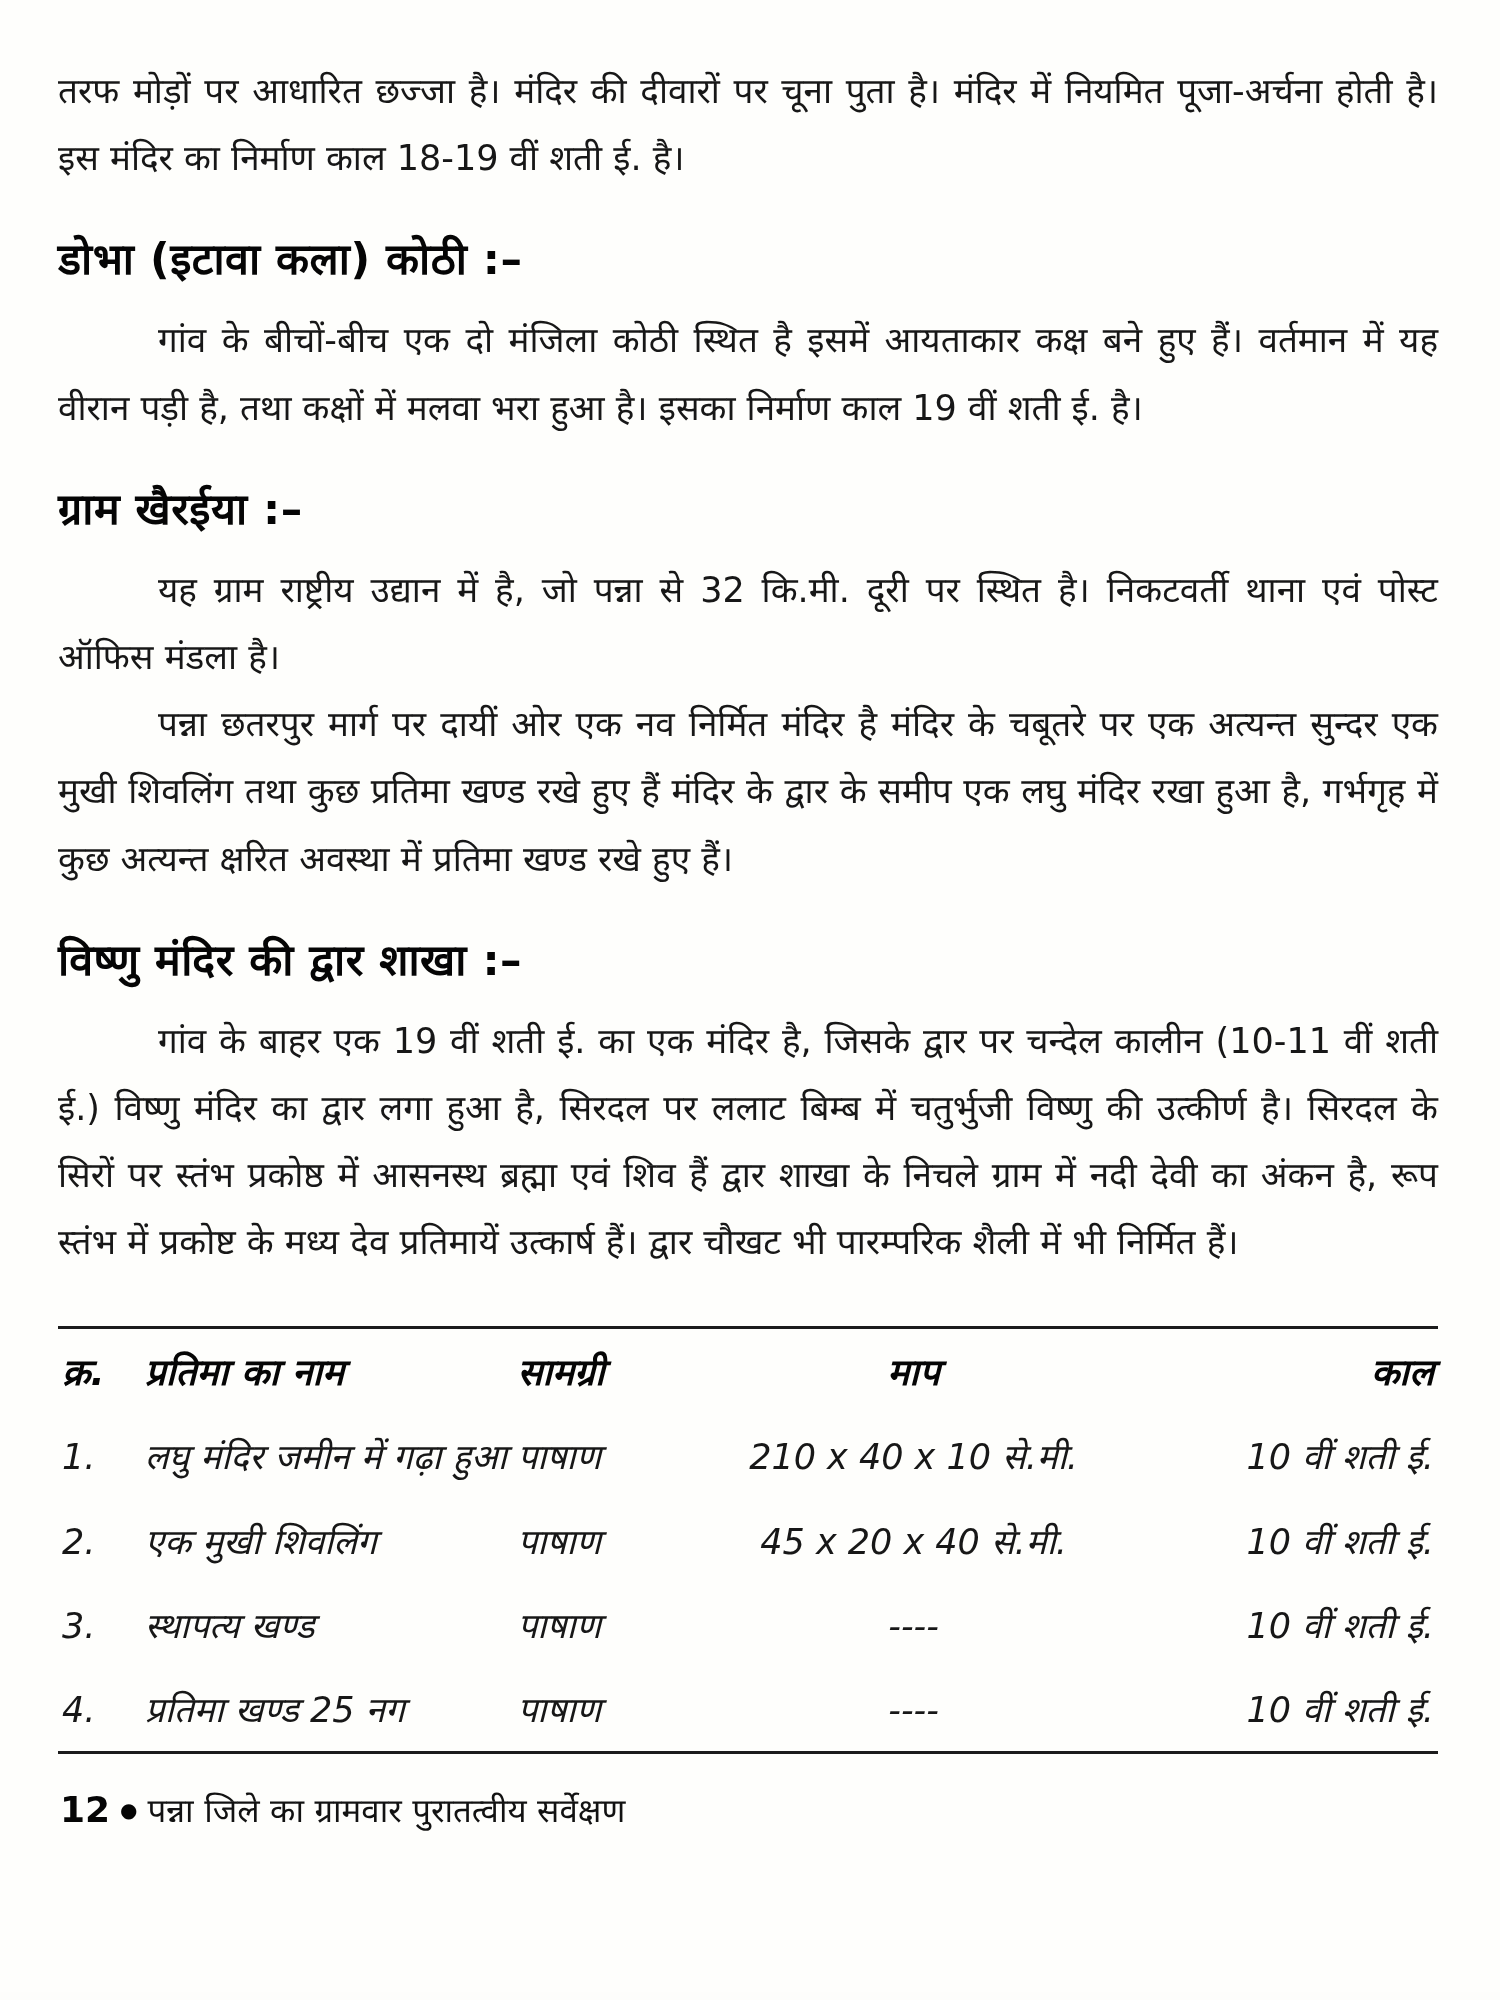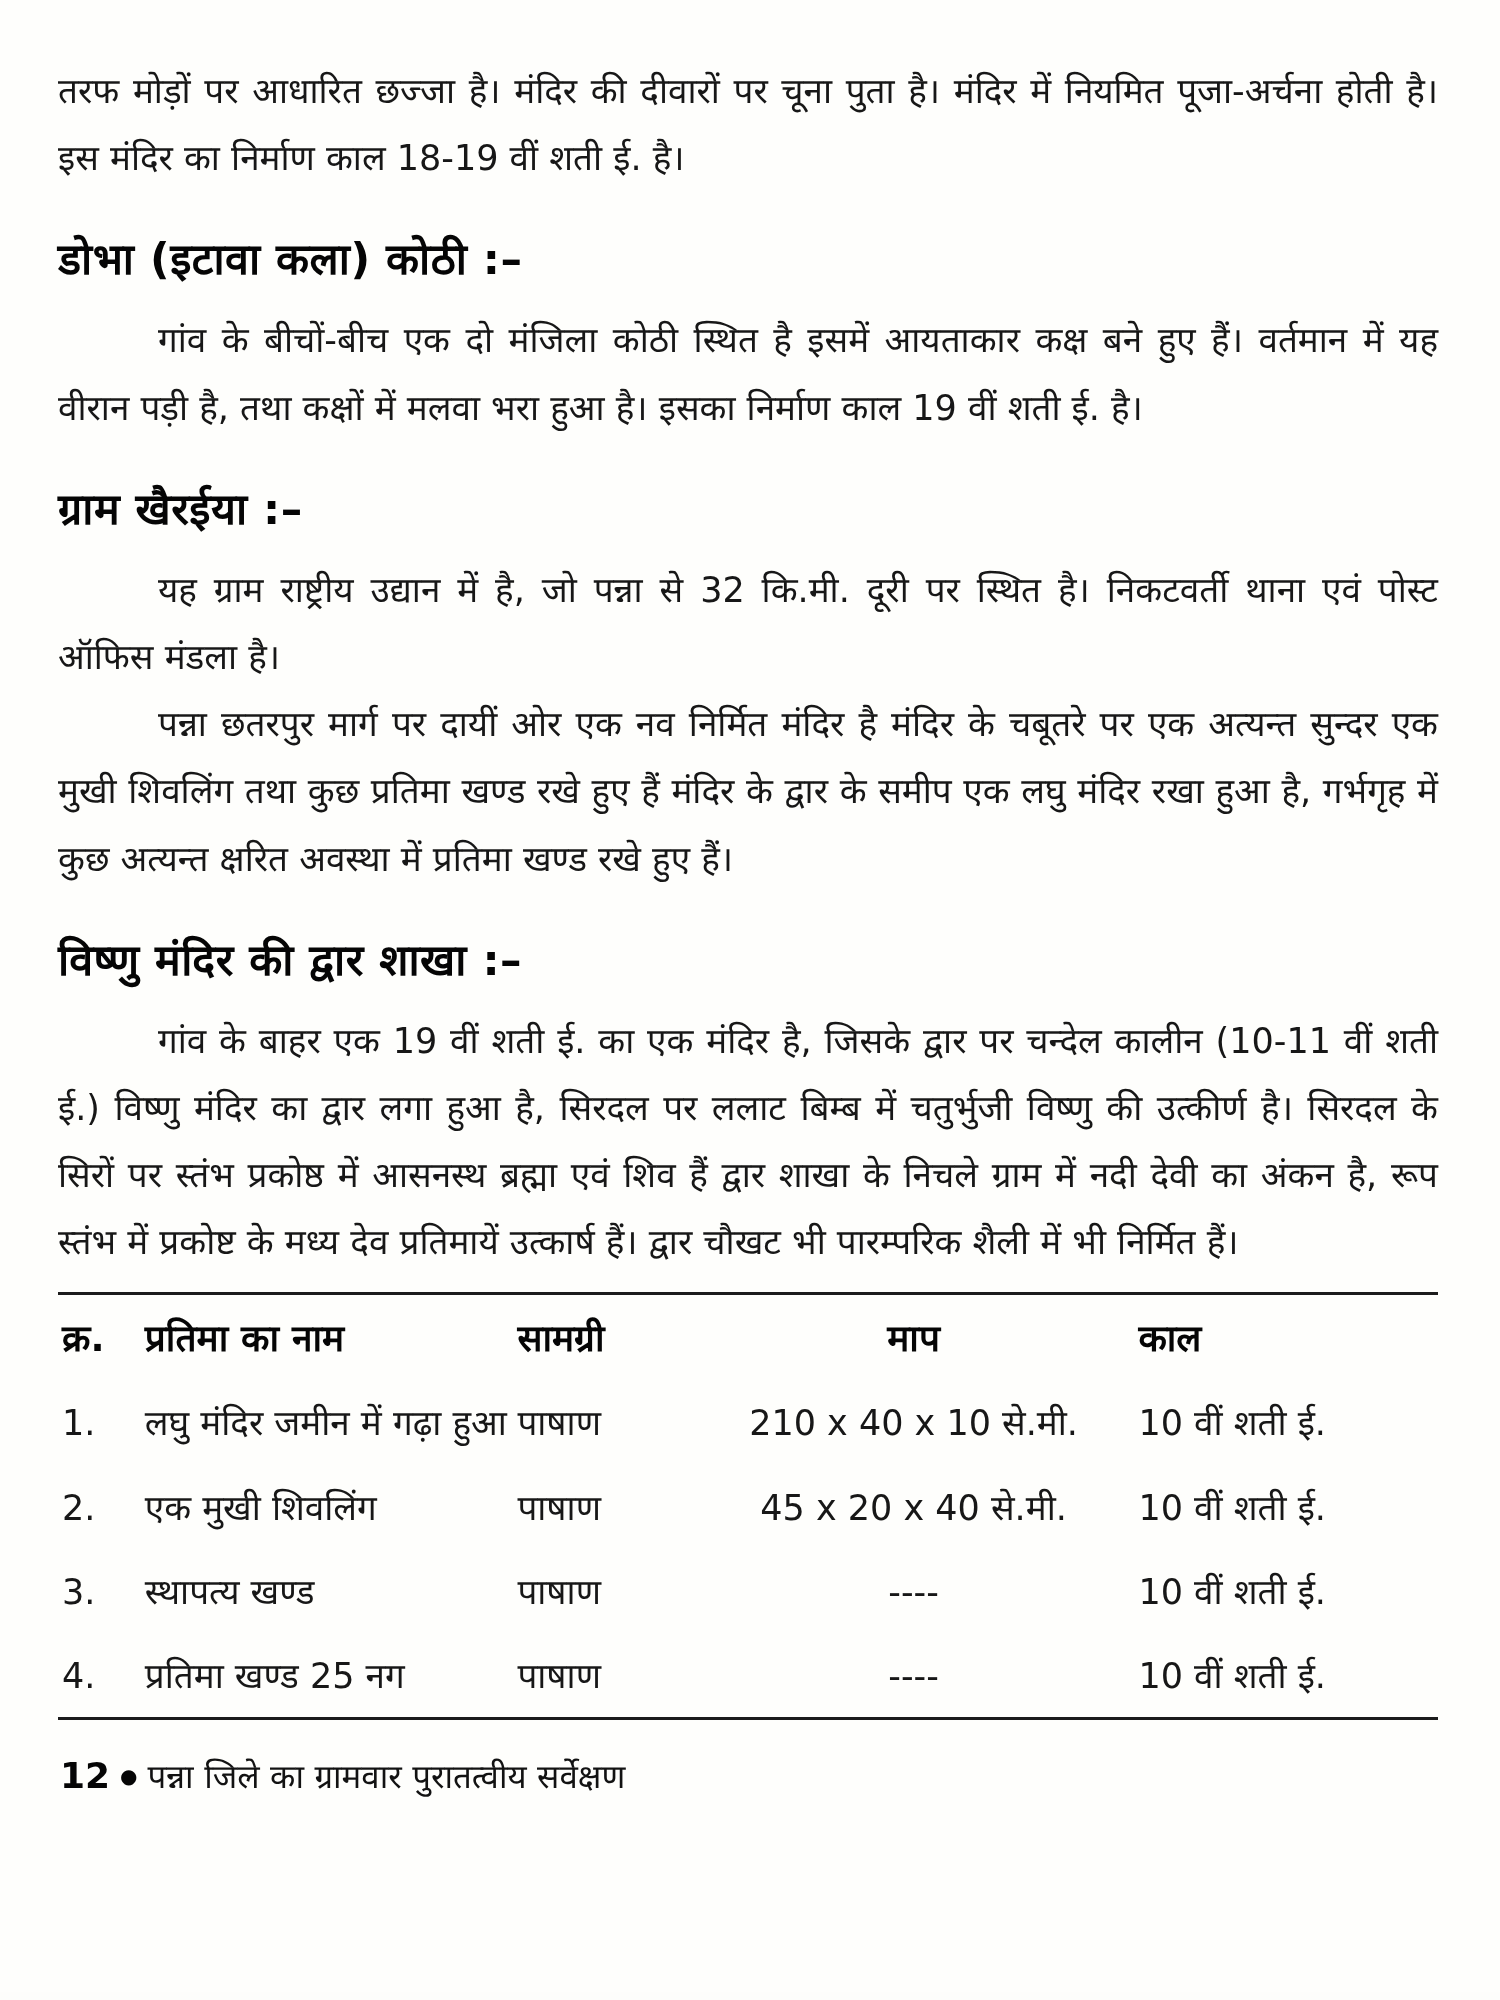--- a/index.html
+++ b/index.html
@@ -25,21 +25,21 @@
     font-weight: 500;
   }
   .para.indent { text-indent: 100px; }
   .heading {
     font-size: 43px;
     font-weight: bold;
     color: #050505;
     margin: 36px 0 20px 0;
     letter-spacing: 0.5px;
   }
-  .table-wrap { margin-top: 16px; }
+  .table-wrap { margin-top: 50px; font-style: italic; }
   table {
     width: 100%;
     border-collapse: collapse;
     border-top: 3px solid #1c1c1c;
     border-bottom: 3px solid #1c1c1c;
   }
   thead th {
     font-size: 37px;
     font-weight: bold;
     text-align: left;
@@ -51,21 +51,21 @@
     font-weight: 500;
     vertical-align: top;
     padding: 16px 4px 14px 4px;
     color: #171717;
     line-height: 1.55;
   }
   .col-sno   { width: 6%; }
   .col-name  { width: 27%; }
   .col-material { width: 13%; }
   .col-size  { width: 32%; text-align: center; }
-  .col-period{ width: 22%; }
+  .col-period{ width: 22%; text-align: right; }
   th.col-size { text-align: center; }
   .footer {
     display: flex;
     align-items: center;
     gap: 10px;
     margin-top: 33px;
     padding-left: 2px;
   }
   .page-num {
     font-size: 36px;

